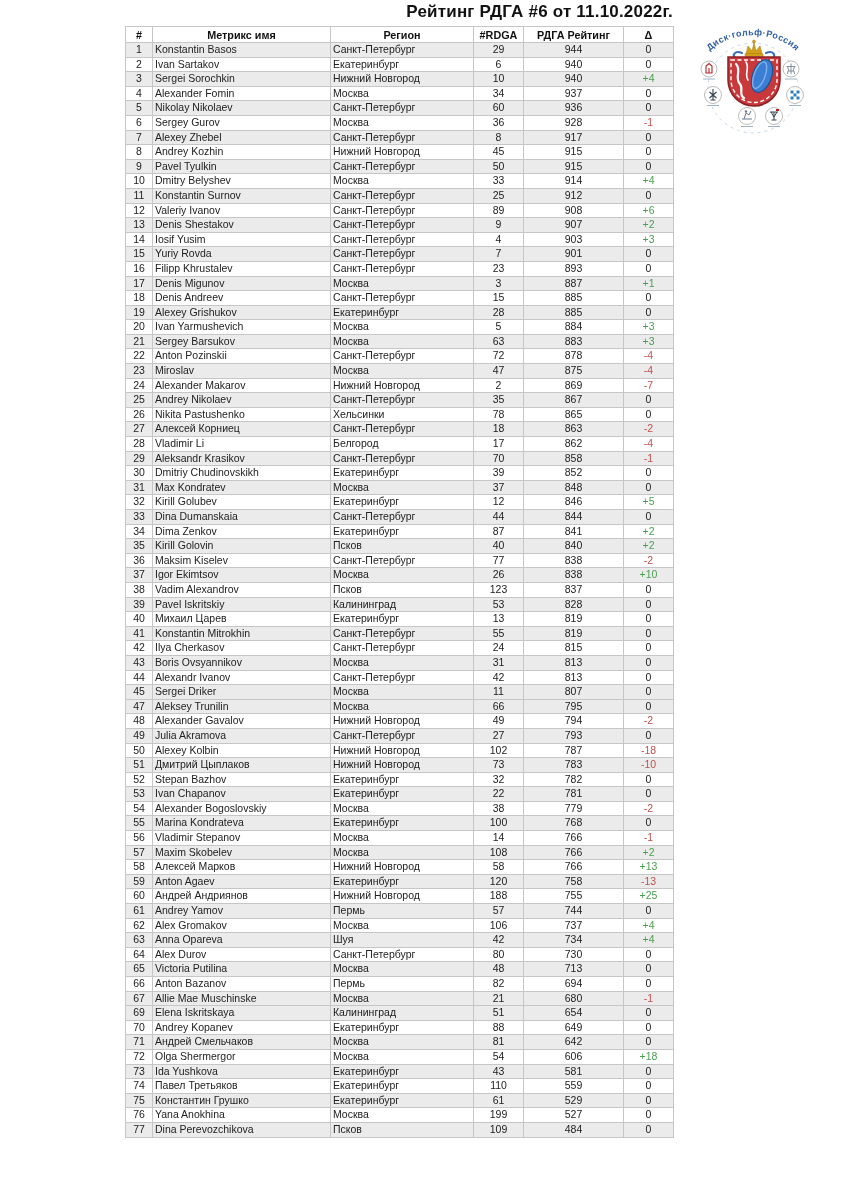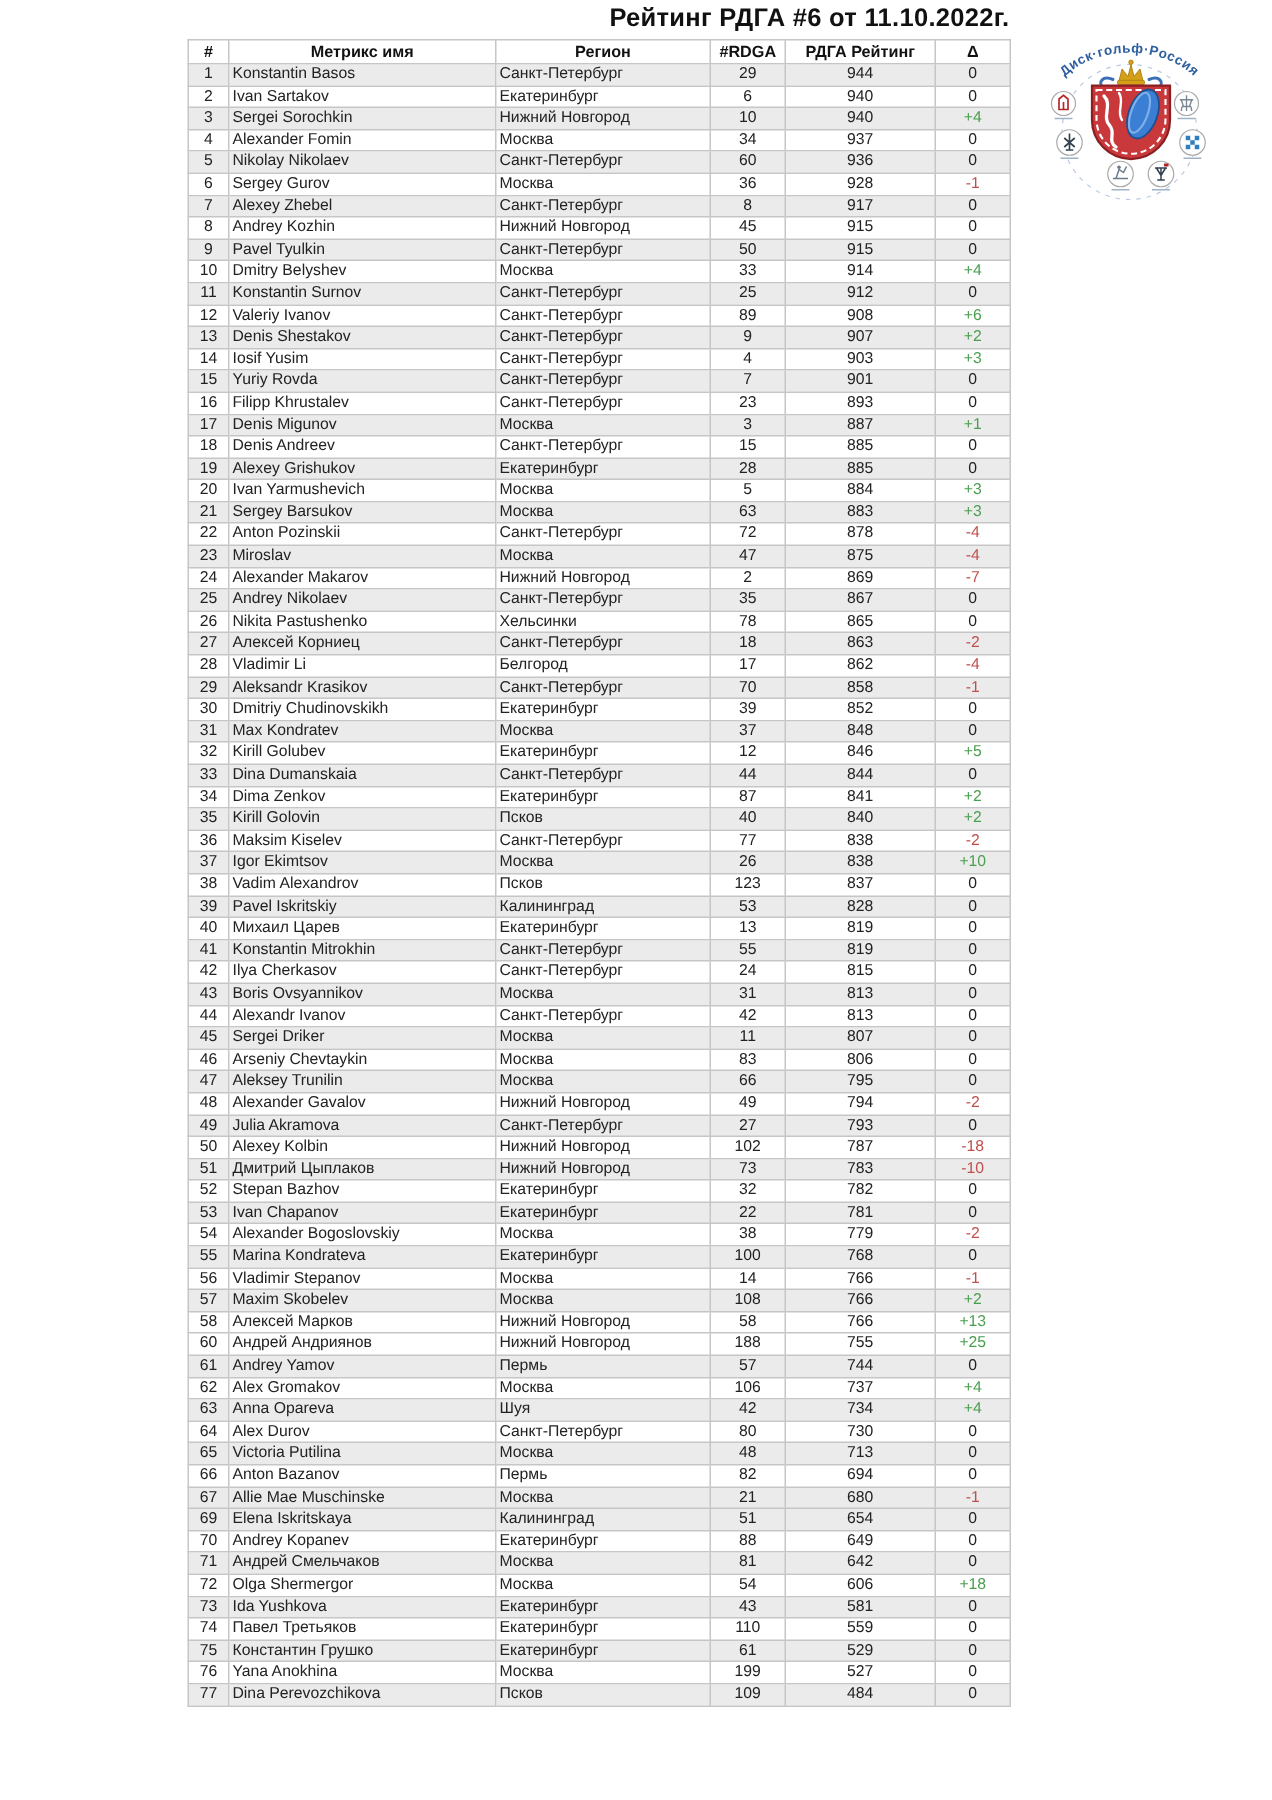--- a/index.html
+++ b/index.html
@@ -484,28 +484,20 @@
         <td class="c">0</td>
       </tr>
       <tr class="shaded">
         <td class="c">45</td>
         <td class="l">Sergei Driker</td>
         <td class="l">Москва</td>
         <td class="c">11</td>
         <td class="c">807</td>
         <td class="c">0</td>
       </tr>
-      <tr>
-        <td class="c">46</td>
-        <td class="l">Arseniy Chevtaykin</td>
-        <td class="l">Москва</td>
-        <td class="c">83</td>
-        <td class="c">806</td>
-        <td class="c">0</td>
-      </tr>
       <tr class="shaded">
         <td class="c">47</td>
         <td class="l">Aleksey Trunilin</td>
         <td class="l">Москва</td>
         <td class="c">66</td>
         <td class="c">795</td>
         <td class="c">0</td>
       </tr>
       <tr>
         <td class="c">48</td>
@@ -588,20 +580,28 @@
         <td class="c delta-pos">+2</td>
       </tr>
       <tr>
         <td class="c">58</td>
         <td class="l">Алексей Марков</td>
         <td class="l">Нижний Новгород</td>
         <td class="c">58</td>
         <td class="c">766</td>
         <td class="c delta-pos">+13</td>
       </tr>
+      <tr class="shaded">
+        <td class="c">59</td>
+        <td class="l">Anton Agaev</td>
+        <td class="l">Екатеринбург</td>
+        <td class="c">120</td>
+        <td class="c">758</td>
+        <td class="c delta-neg">-13</td>
+      </tr>
       <tr>
         <td class="c">60</td>
         <td class="l">Андрей Андриянов</td>
         <td class="l">Нижний Новгород</td>
         <td class="c">188</td>
         <td class="c">755</td>
         <td class="c delta-pos">+25</td>
       </tr>
       <tr class="shaded">
         <td class="c">61</td>

